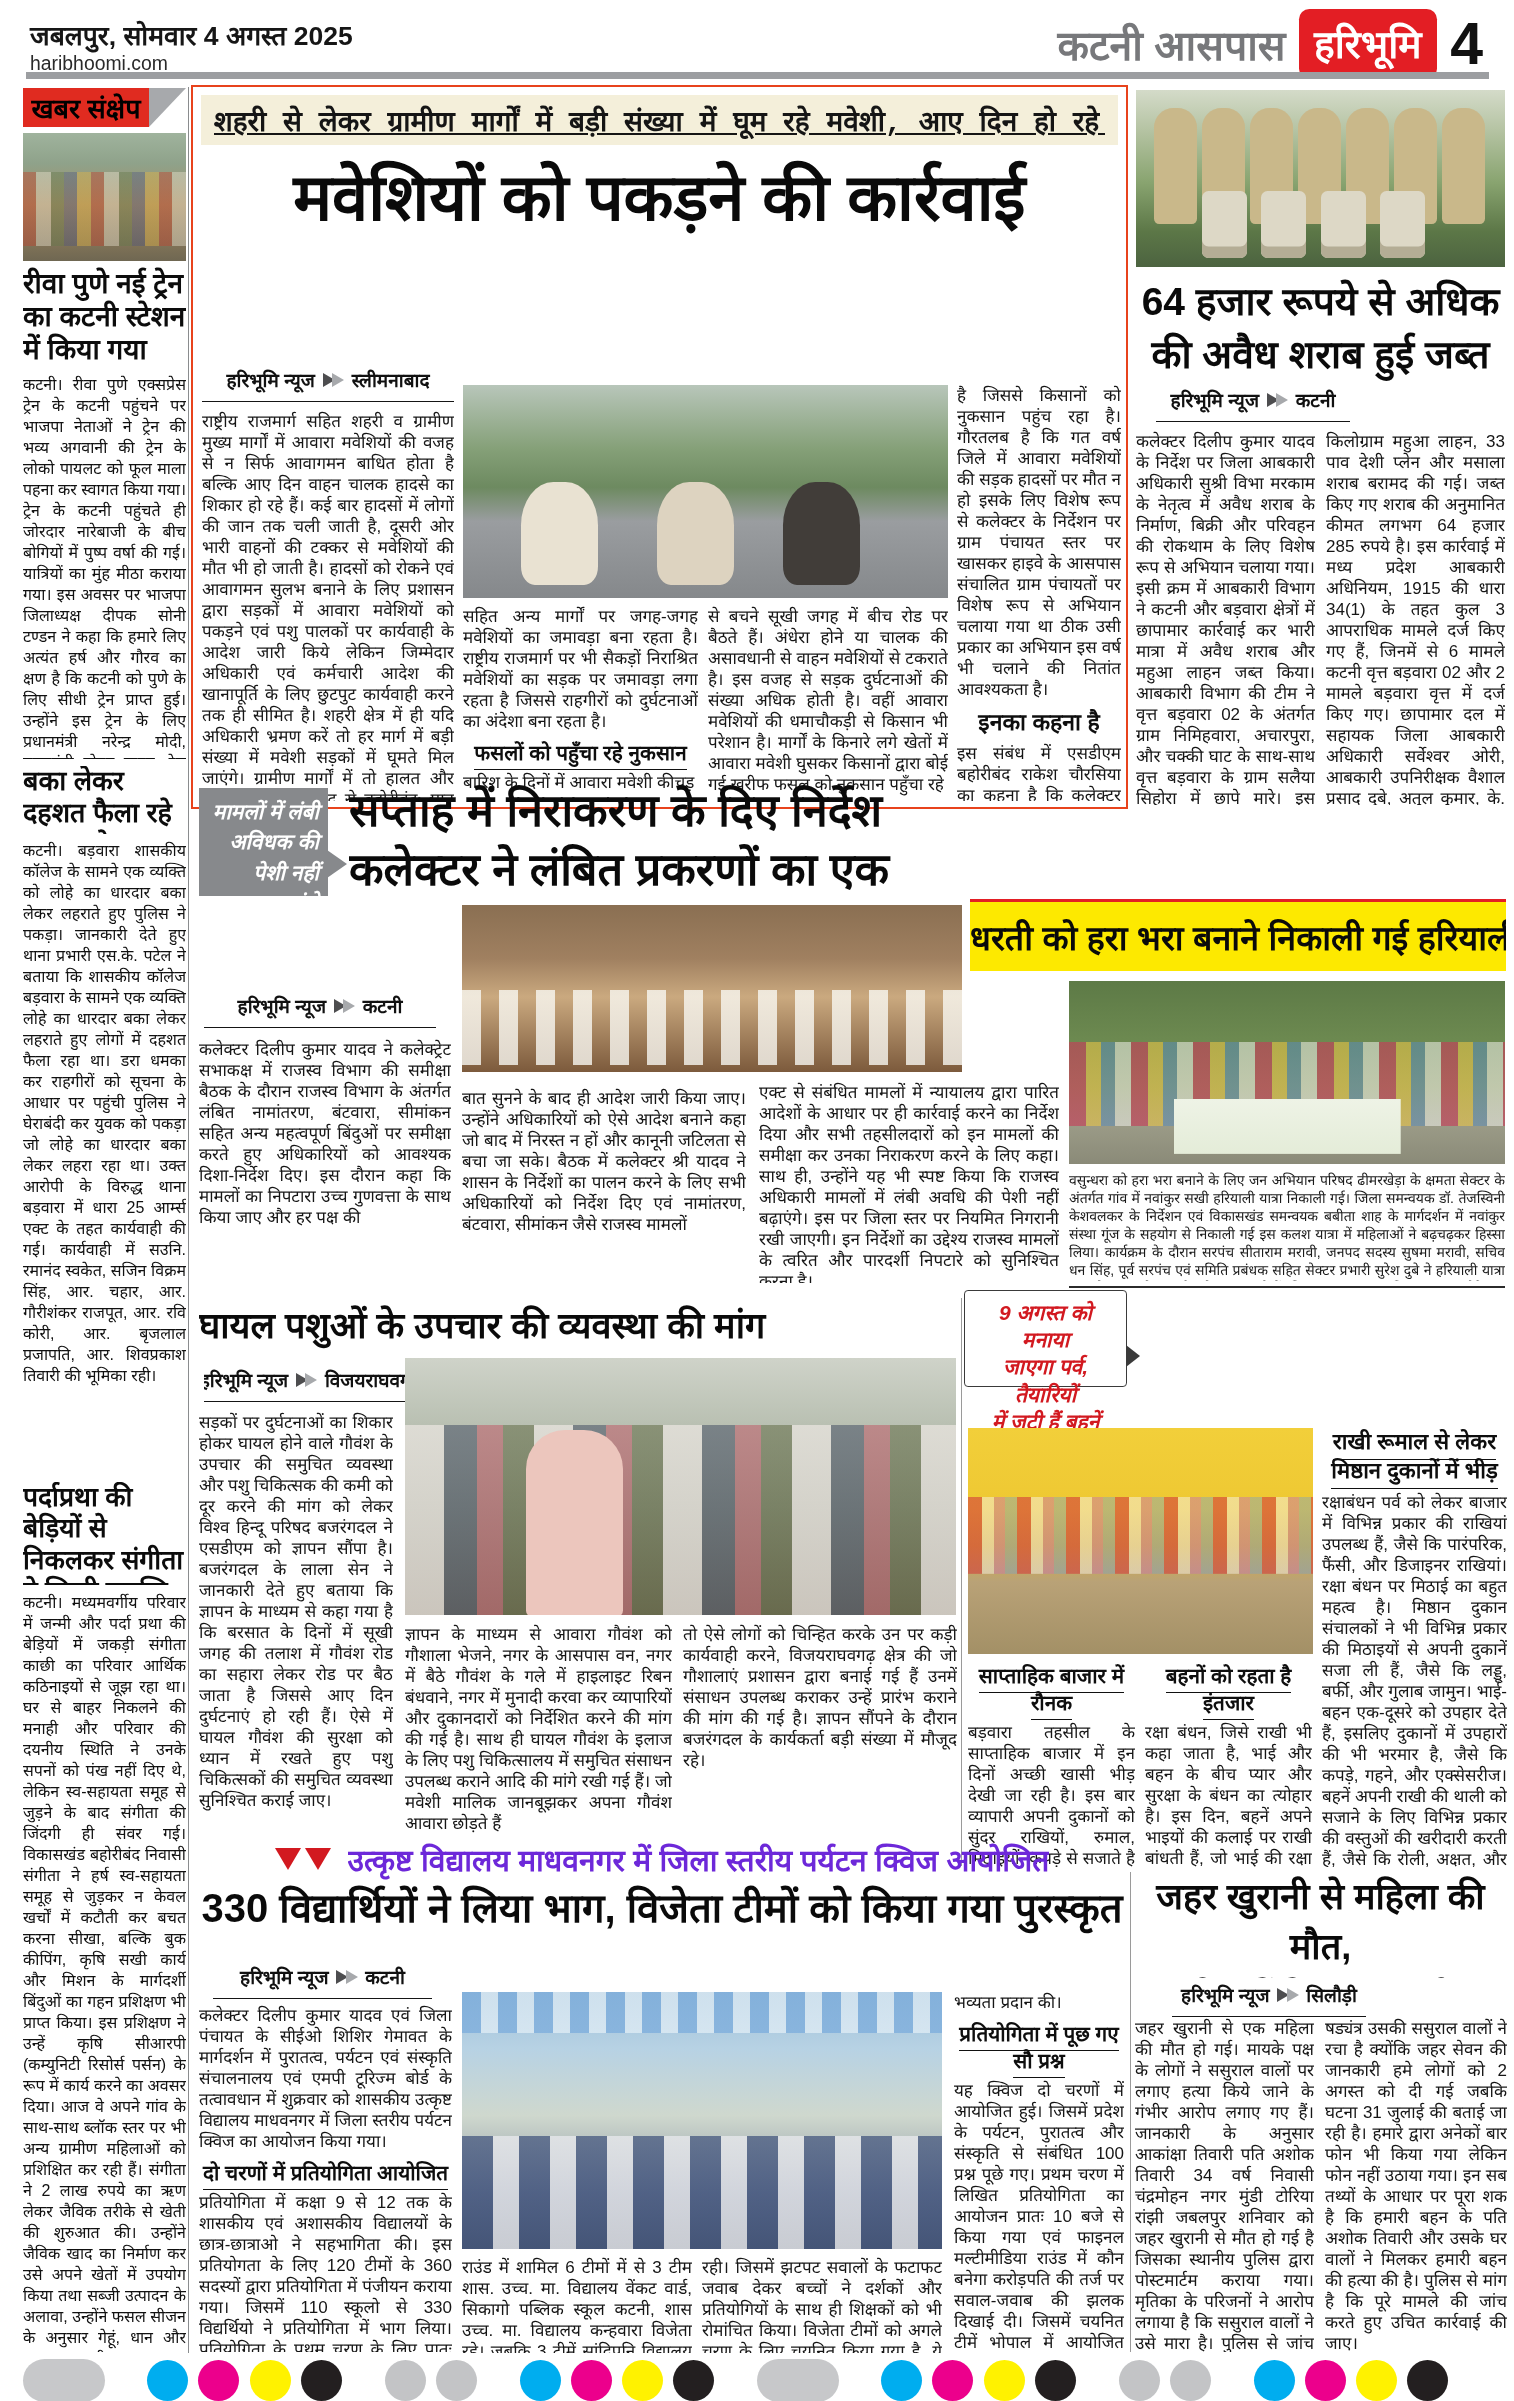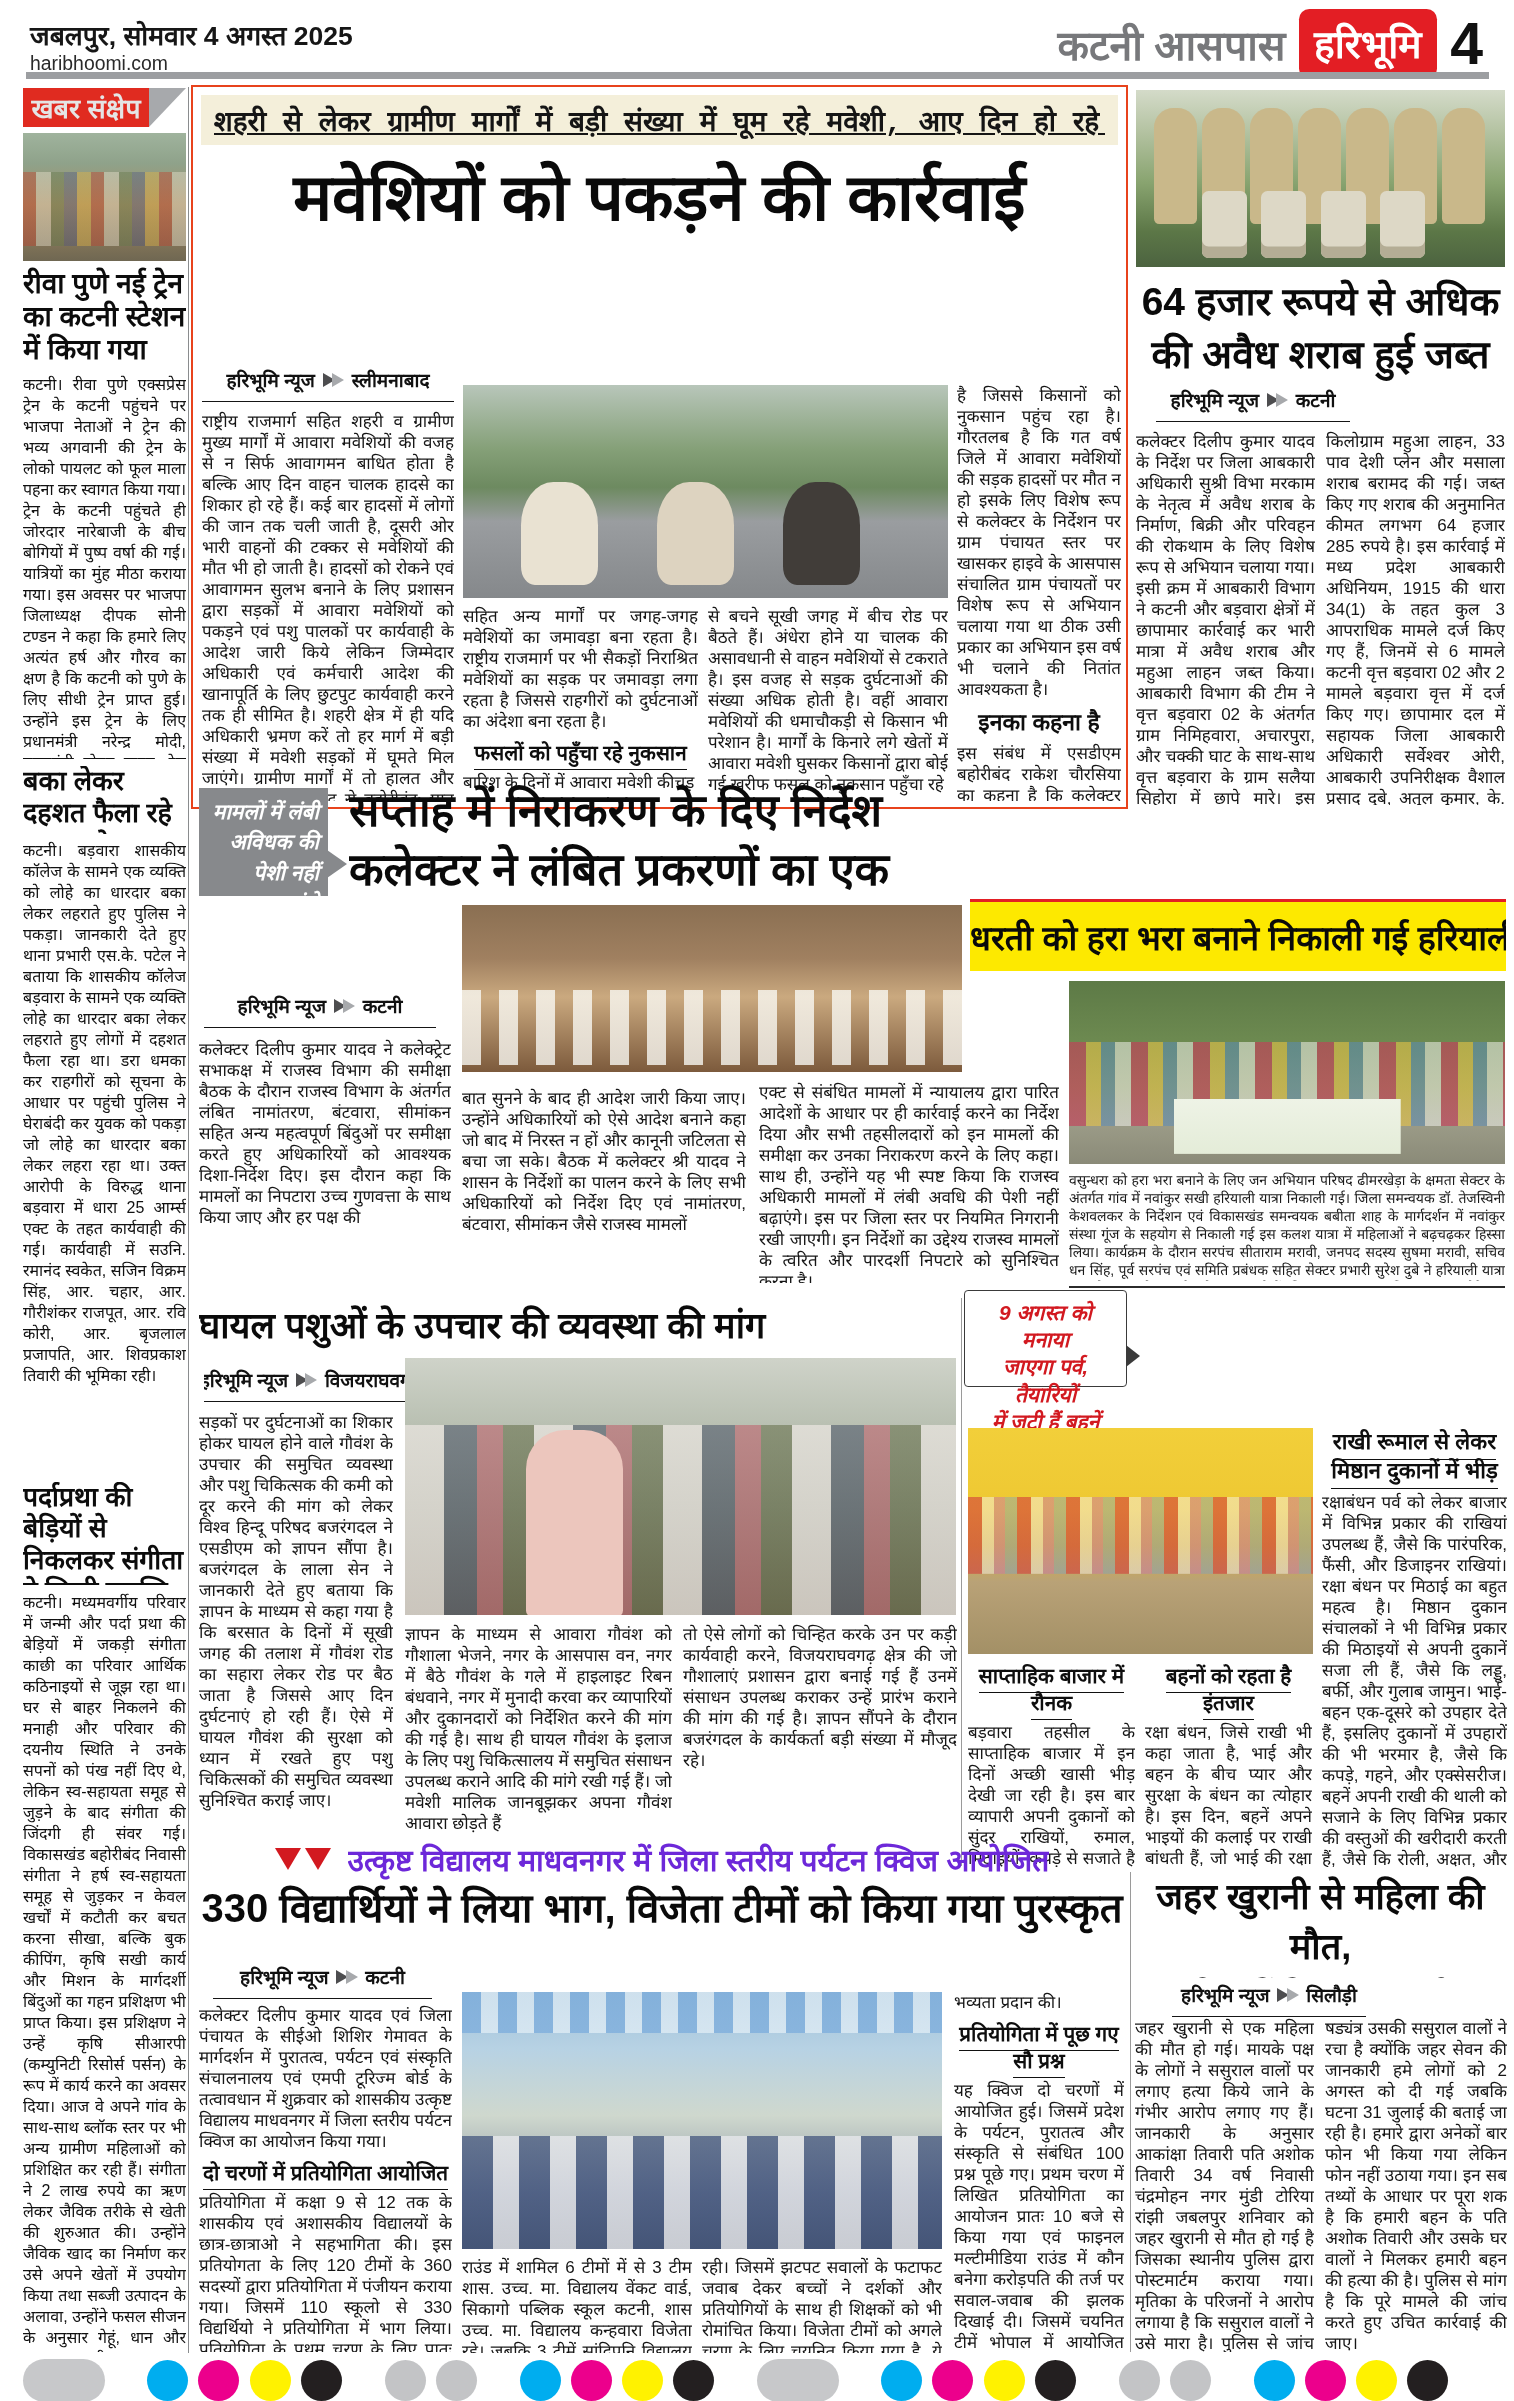--- a/index.html
+++ b/index.html
@@ -26,21 +26,21 @@
   .byline { display:flex; align-items:center; justify-content:center; gap:7.7px; font-size:19px; font-weight:bold;
             border-bottom:1.9px solid #151515; padding-bottom:7.7px; color:#111; white-space:nowrap; overflow:hidden; }
   .chev { display:inline-flex; align-items:center; }
   .chev i { display:block; width:0; height:0; border-top:7.7px solid transparent; border-bottom:7.7px solid transparent; border-left:12.3px solid #4d4d4f; }
   .chev i + i { margin-left:-2.6px; border-left-color:#a7a9ac; }
   .vrule { background:#8a8c8e; width:1.3px; }
   .hrule { background:#2b2b2b; height:1.9px; }
 
   
   .rail-banner { left:23px; top:88px; width:163px; height:39px; display:flex; }
-  .rail-banner .bx { flex:1; background:#e02b20; color:#e5e5e5; font-size:27px; font-weight:bold; display:flex; align-items:center; justify-content:center; }
+  .rail-banner .bx { flex:1; background:#e02b20; color:#000000; font-size:27px; font-weight:bold; display:flex; align-items:center; justify-content:center; }
   .rail-banner .arrow { width:0; height:0; border-top:39px solid #a7a9ac; border-right:37px solid transparent; }
   .rail-h { left:23px; width:163px; font-size:28px; line-height:1.18; font-weight:bold; color:#0c0c0c; }
   .rail-b { left:23px; width:163px; font-size:16px; line-height:21px; text-align:justify; }
 
   
   .photo { position:absolute; overflow:hidden; background:#c9c5b6; }
   .ph-train { background-image:
       repeating-linear-gradient(90deg, rgba(190,70,50,.45) 0 13px, rgba(235,228,210,.42) 13px 28px, rgba(99,120,75,.42) 28px 41px, rgba(70,80,130,.36) 41px 54px, rgba(225,180,70,.42) 54px 68px),
       linear-gradient(180deg,#9fb39d 0%,#8fa28a 24%,#a78e63 56%,#6f6752 100%);
       background-size:100% 58%,100% 100%; background-position:0 72%,0 0; background-repeat:no-repeat; }

